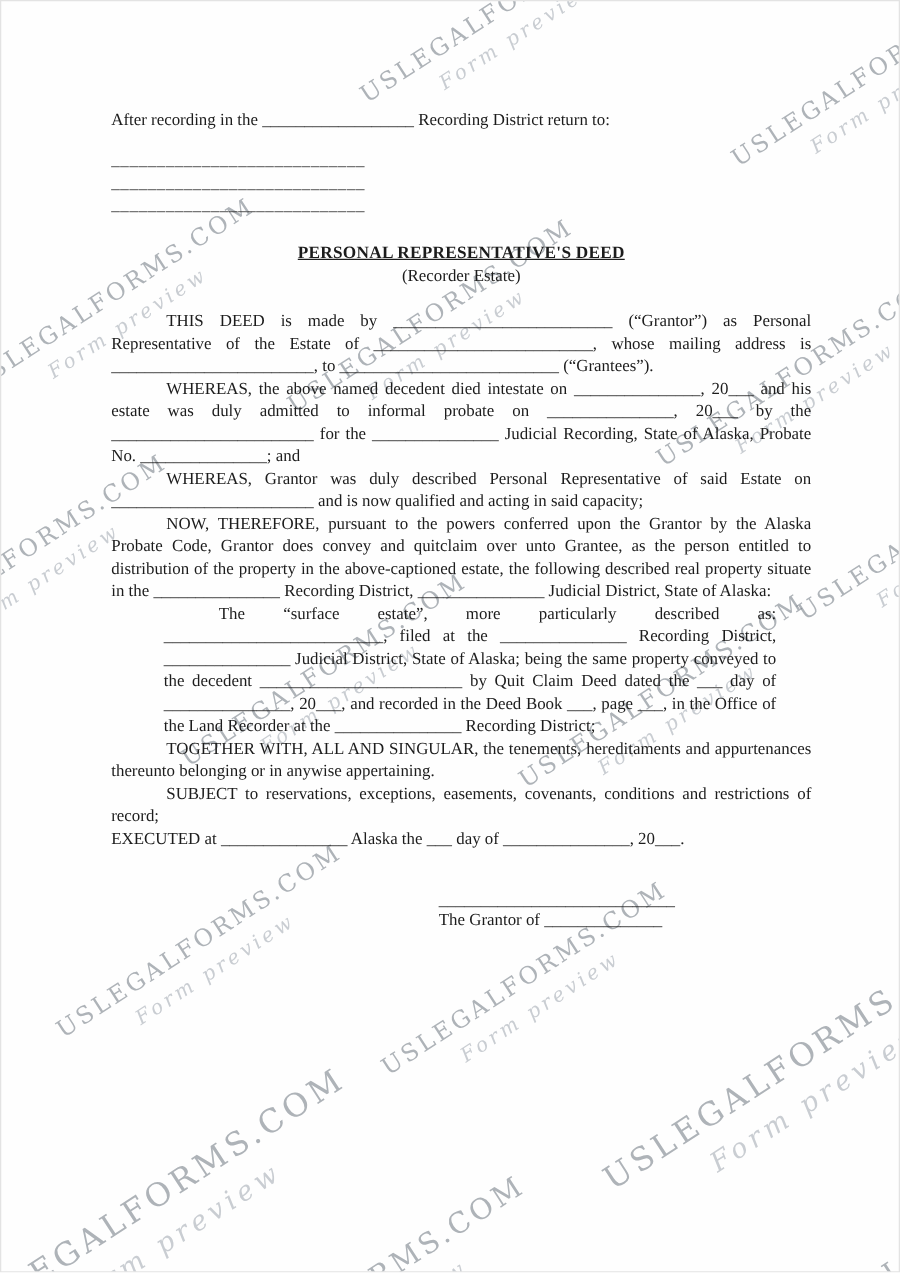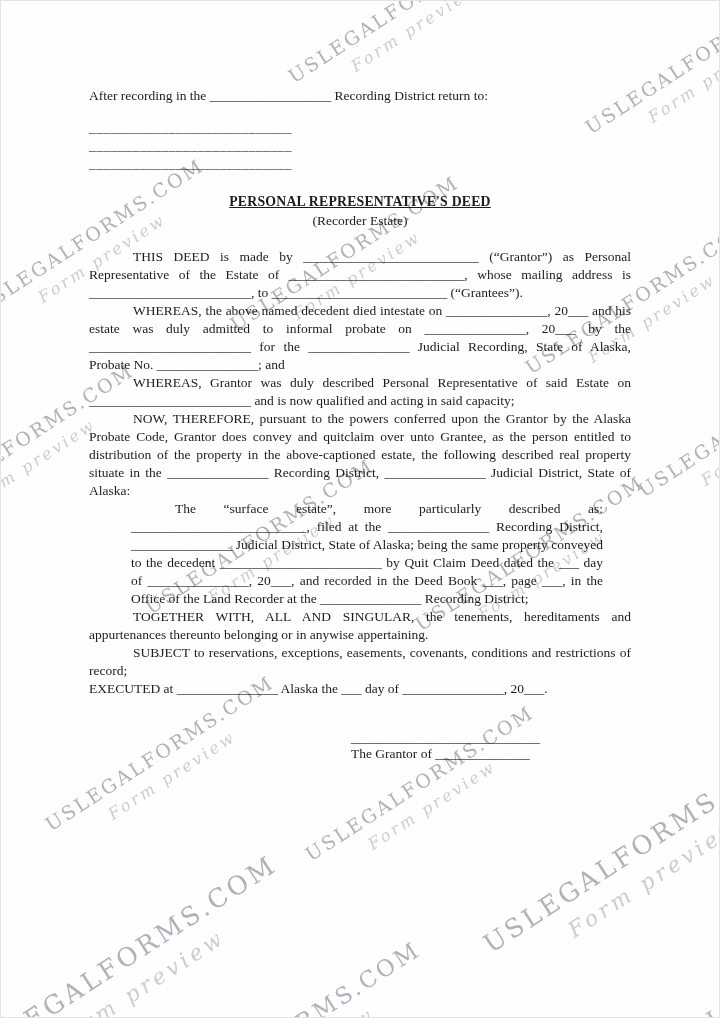--- a/index.html
+++ b/index.html
@@ -8,21 +8,21 @@
     width:720px;height:1018px;
     background:#fefefe;
     box-sizing:border-box;
     border:1px solid #e3e3e3;
     overflow:hidden;
     font-family:"Liberation Serif","DejaVu Serif",serif;
     color:#1c1c1c;
   }
   .content{
     position:relative;z-index:1;
-    padding:86px 88px 0 88px;
+    padding:86px 70px 0 88px;
     font-size:13.5px;line-height:18px;
   }
   .content p{margin:0;}
   .line{text-align:left;}
   .address-block{margin-top:14px;line-height:18px;letter-spacing:.5px;color:#333;}
   .title-wrap{text-align:center;margin-top:20px;margin-bottom:18px;}
   .doc-title{font-weight:bold;text-decoration:underline;font-size:13.8px;letter-spacing:.2px;}
   .doc-subtitle{font-size:13.5px;margin-top:1px;}
   .para{
     text-align:justify;

